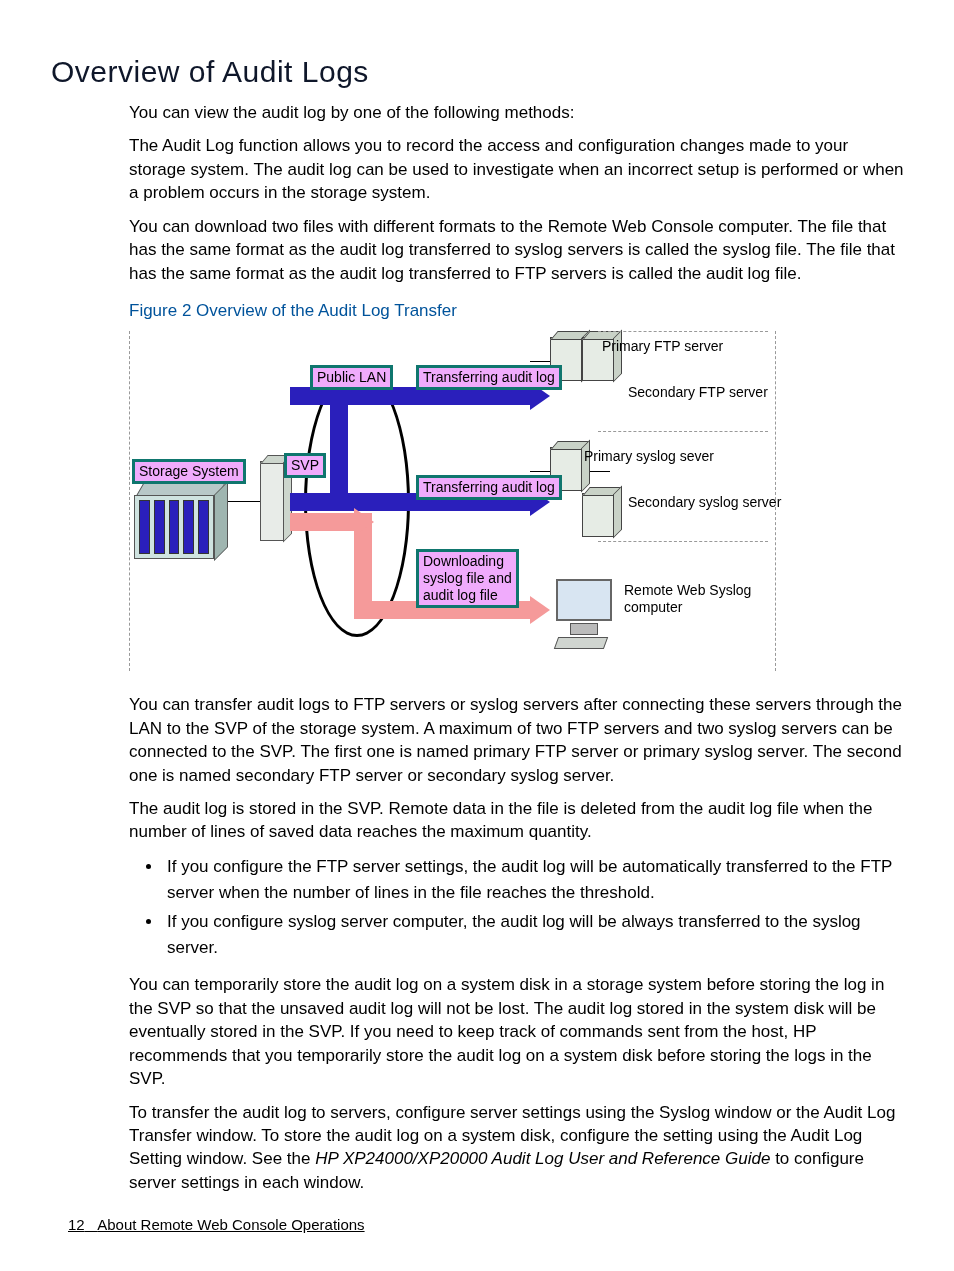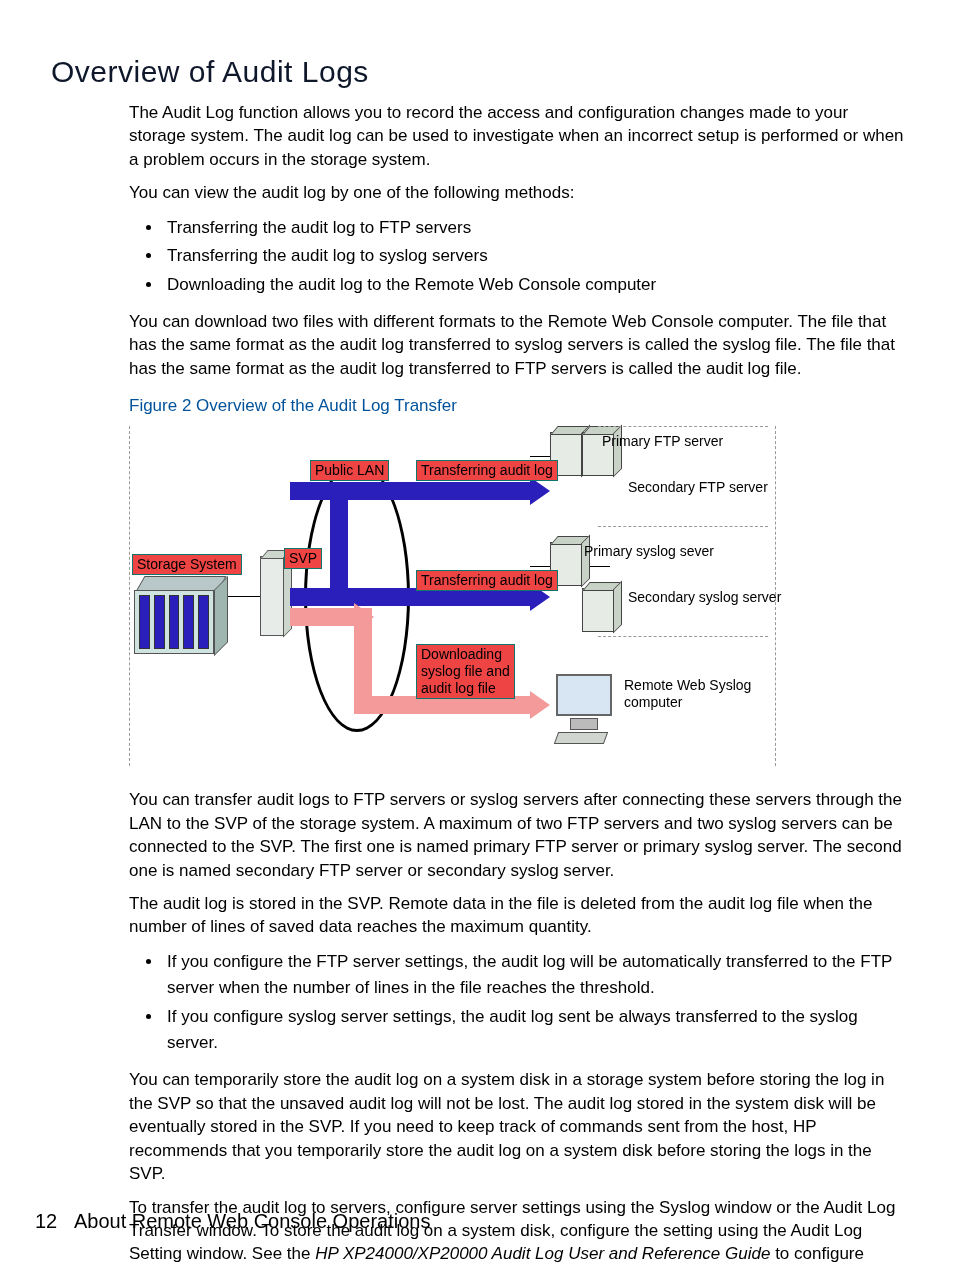--- a/index.html
+++ b/index.html
@@ -56,22 +56,22 @@
     width: 645px;
     height: 340px;
     border-left: 1px dashed #999;
     border-right: 1px dashed #999;
     font-family: Arial, sans-serif;
     font-size: 14px;
     margin-bottom: 22px;
   }
   .dlabel {
     position: absolute;
-    border: 1px solid #0f766e;
-    background: #ef4444;
+    border: 3px solid #0f766e;
+    background: #f0abfc;
     padding: 1px 4px;
     font-size: 14px;
     white-space: nowrap;
     line-height: 1.2;
   }
   .nb { border: none; background: transparent; }
   .arrow {
     position: absolute;
     height: 18px;
   }
@@ -165,39 +165,35 @@
   .lan {
     position:absolute;
     left:174px; top:36px;
     width:100px; height:264px;
     border:3px solid #000;
     border-radius:50%;
   }
   
   .footer {
     position: absolute;
-    left: 35px;
+    left: 68px;
     bottom: 38px;
-    font-size: 20px;
+    font-size: 15px;
+    text-decoration: underline;
   }
 </style>
 </head>
 <body>
 
 <div class="page">
   <h1>Overview of Audit Logs</h1>
 
   <div class="body-block">
+    <p>You can view the audit log by one of the following methods:</p>
     <p>The Audit Log function allows you to record the access and configuration changes made to your storage system. The audit log can be used to investigate when an incorrect setup is performed or when a problem occurs in the storage system.</p>
-    <p>You can view the audit log by one of the following methods:</p>
-    <ul>
-      <li>Transferring the audit log to FTP servers</li>
-      <li>Transferring the audit log to syslog servers</li>
-      <li>Downloading the audit log to the Remote Web Console computer</li>
-    </ul>
     <p>You can download two files with different formats to the Remote Web Console computer. The file that has the same format as the audit log transferred to syslog servers is called the syslog file. The file that has the same format as the audit log transferred to FTP servers is called the audit log file.</p>
 
     <div class="figcaption">Figure 2 Overview of the Audit Log Transfer</div>
 
     <div class="diagram">
 
       <div class="thinline" style="left:400px;top:30px;width:80px;height:1px"></div>
       <div class="thinline" style="left:432px;top:30px;width:1px;height:10px"></div>
 
       <div class="thinline" style="left:400px;top:140px;width:80px;height:1px"></div>
@@ -263,21 +259,21 @@
 
       <div style="position:absolute;left:468px;top:0;width:170px;height:1px;border-top:1px dashed #999"></div>
       <div style="position:absolute;left:468px;top:100px;width:170px;height:1px;border-top:1px dashed #999"></div>
       <div style="position:absolute;left:468px;top:210px;width:170px;height:1px;border-top:1px dashed #999"></div>
     </div>
 
     <p>You can transfer audit logs to FTP servers or syslog servers after connecting these servers through the LAN to the SVP of the storage system. A maximum of two FTP servers and two syslog servers can be connected to the SVP. The first one is named primary FTP server or primary syslog server. The second one is named secondary FTP server or secondary syslog server.</p>
     <p>The audit log is stored in the SVP. Remote data in the file is deleted from the audit log file when the number of lines of saved data reaches the maximum quantity.</p>
     <ul>
       <li>If you configure the FTP server settings, the audit log will be automatically transferred to the FTP server when the number of lines in the file reaches the threshold.</li>
-      <li>If you configure syslog server settings, the audit log sent be always transferred to the syslog server.</li>
+      <li>If you configure syslog server computer, the audit log will be always transferred to the syslog server.</li>
     </ul>
     <p>You can temporarily store the audit log on a system disk in a storage system before storing the log in the SVP so that the unsaved audit log will not be lost. The audit log stored in the system disk will be eventually stored in the SVP. If you need to keep track of commands sent from the host, HP recommends that you temporarily store the audit log on a system disk before storing the logs in the SVP.</p>
     <p>
       <span>To transfer the audit log to servers, configure server settings using the Syslog window or the Audit Log Transfer window. To store the audit log on a system disk, configure the setting using the Audit Log Setting window. See the </span><span class="italic">HP XP24000/XP20000 Audit Log User and Reference Guide</span><span> to configure server settings in each window.</span>
     </p>
   </div>
 </div>
 
 <div class="footer">
   <span>12</span>&nbsp;&nbsp;&nbsp;<span>About Remote Web Console Operations</span>

